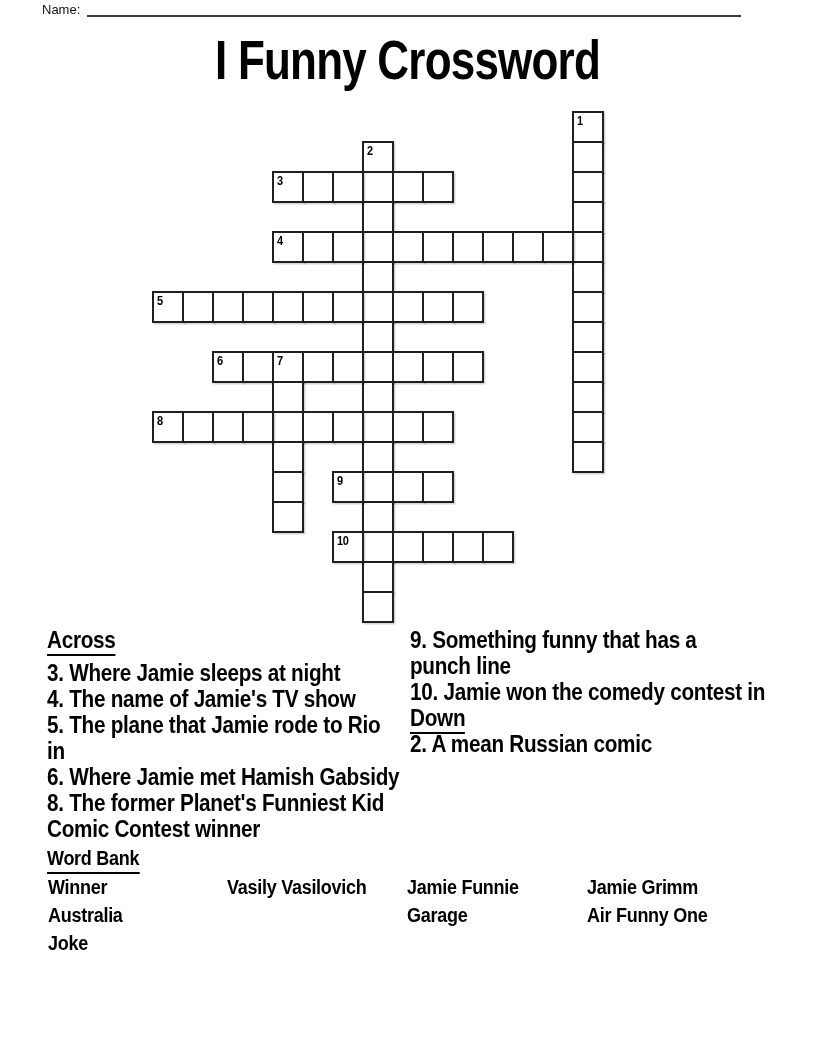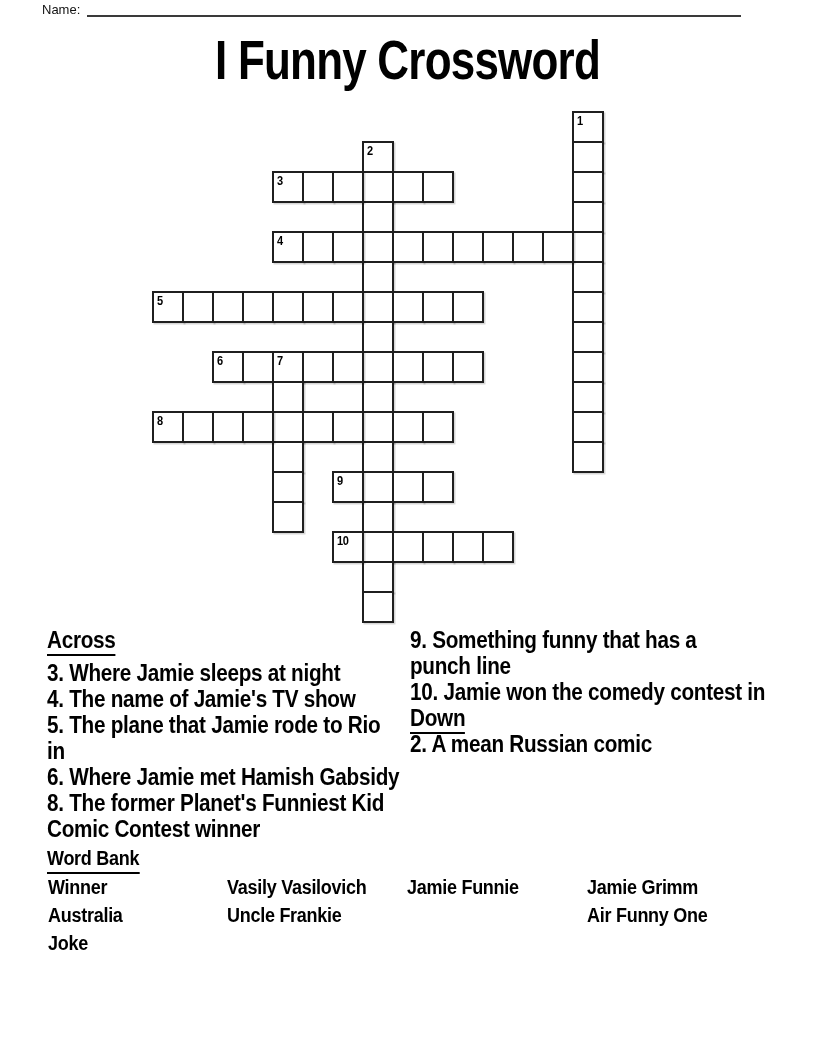--- a/index.html
+++ b/index.html
@@ -240,23 +240,23 @@
     <span class="cond u">Word Bank</span>
   </div>
   <div class="wb-cols">
       <div class="wb-col" style="left: 1px;">
         <div class="wb-word"><span class="cond">Winner</span></div>
         <div class="wb-word"><span class="cond">Australia</span></div>
         <div class="wb-word"><span class="cond">Joke</span></div>
       </div>
       <div class="wb-col" style="left: 180px;">
         <div class="wb-word"><span class="cond">Vasily Vasilovich</span></div>
-        <div class="wb-word"><span class="cond">Uncle Frankie</span></div>
       </div>
       <div class="wb-col" style="left: 360px;">
         <div class="wb-word"><span class="cond">Jamie Funnie</span></div>
+        <div class="wb-word"><span class="cond">Garage</span></div>
       </div>
       <div class="wb-col" style="left: 540px;">
         <div class="wb-word"><span class="cond">Jamie Grimm</span></div>
         <div class="wb-word"><span class="cond">Air Funny One</span></div>
       </div>
     </div>
 </div>
 
 </body></html>

